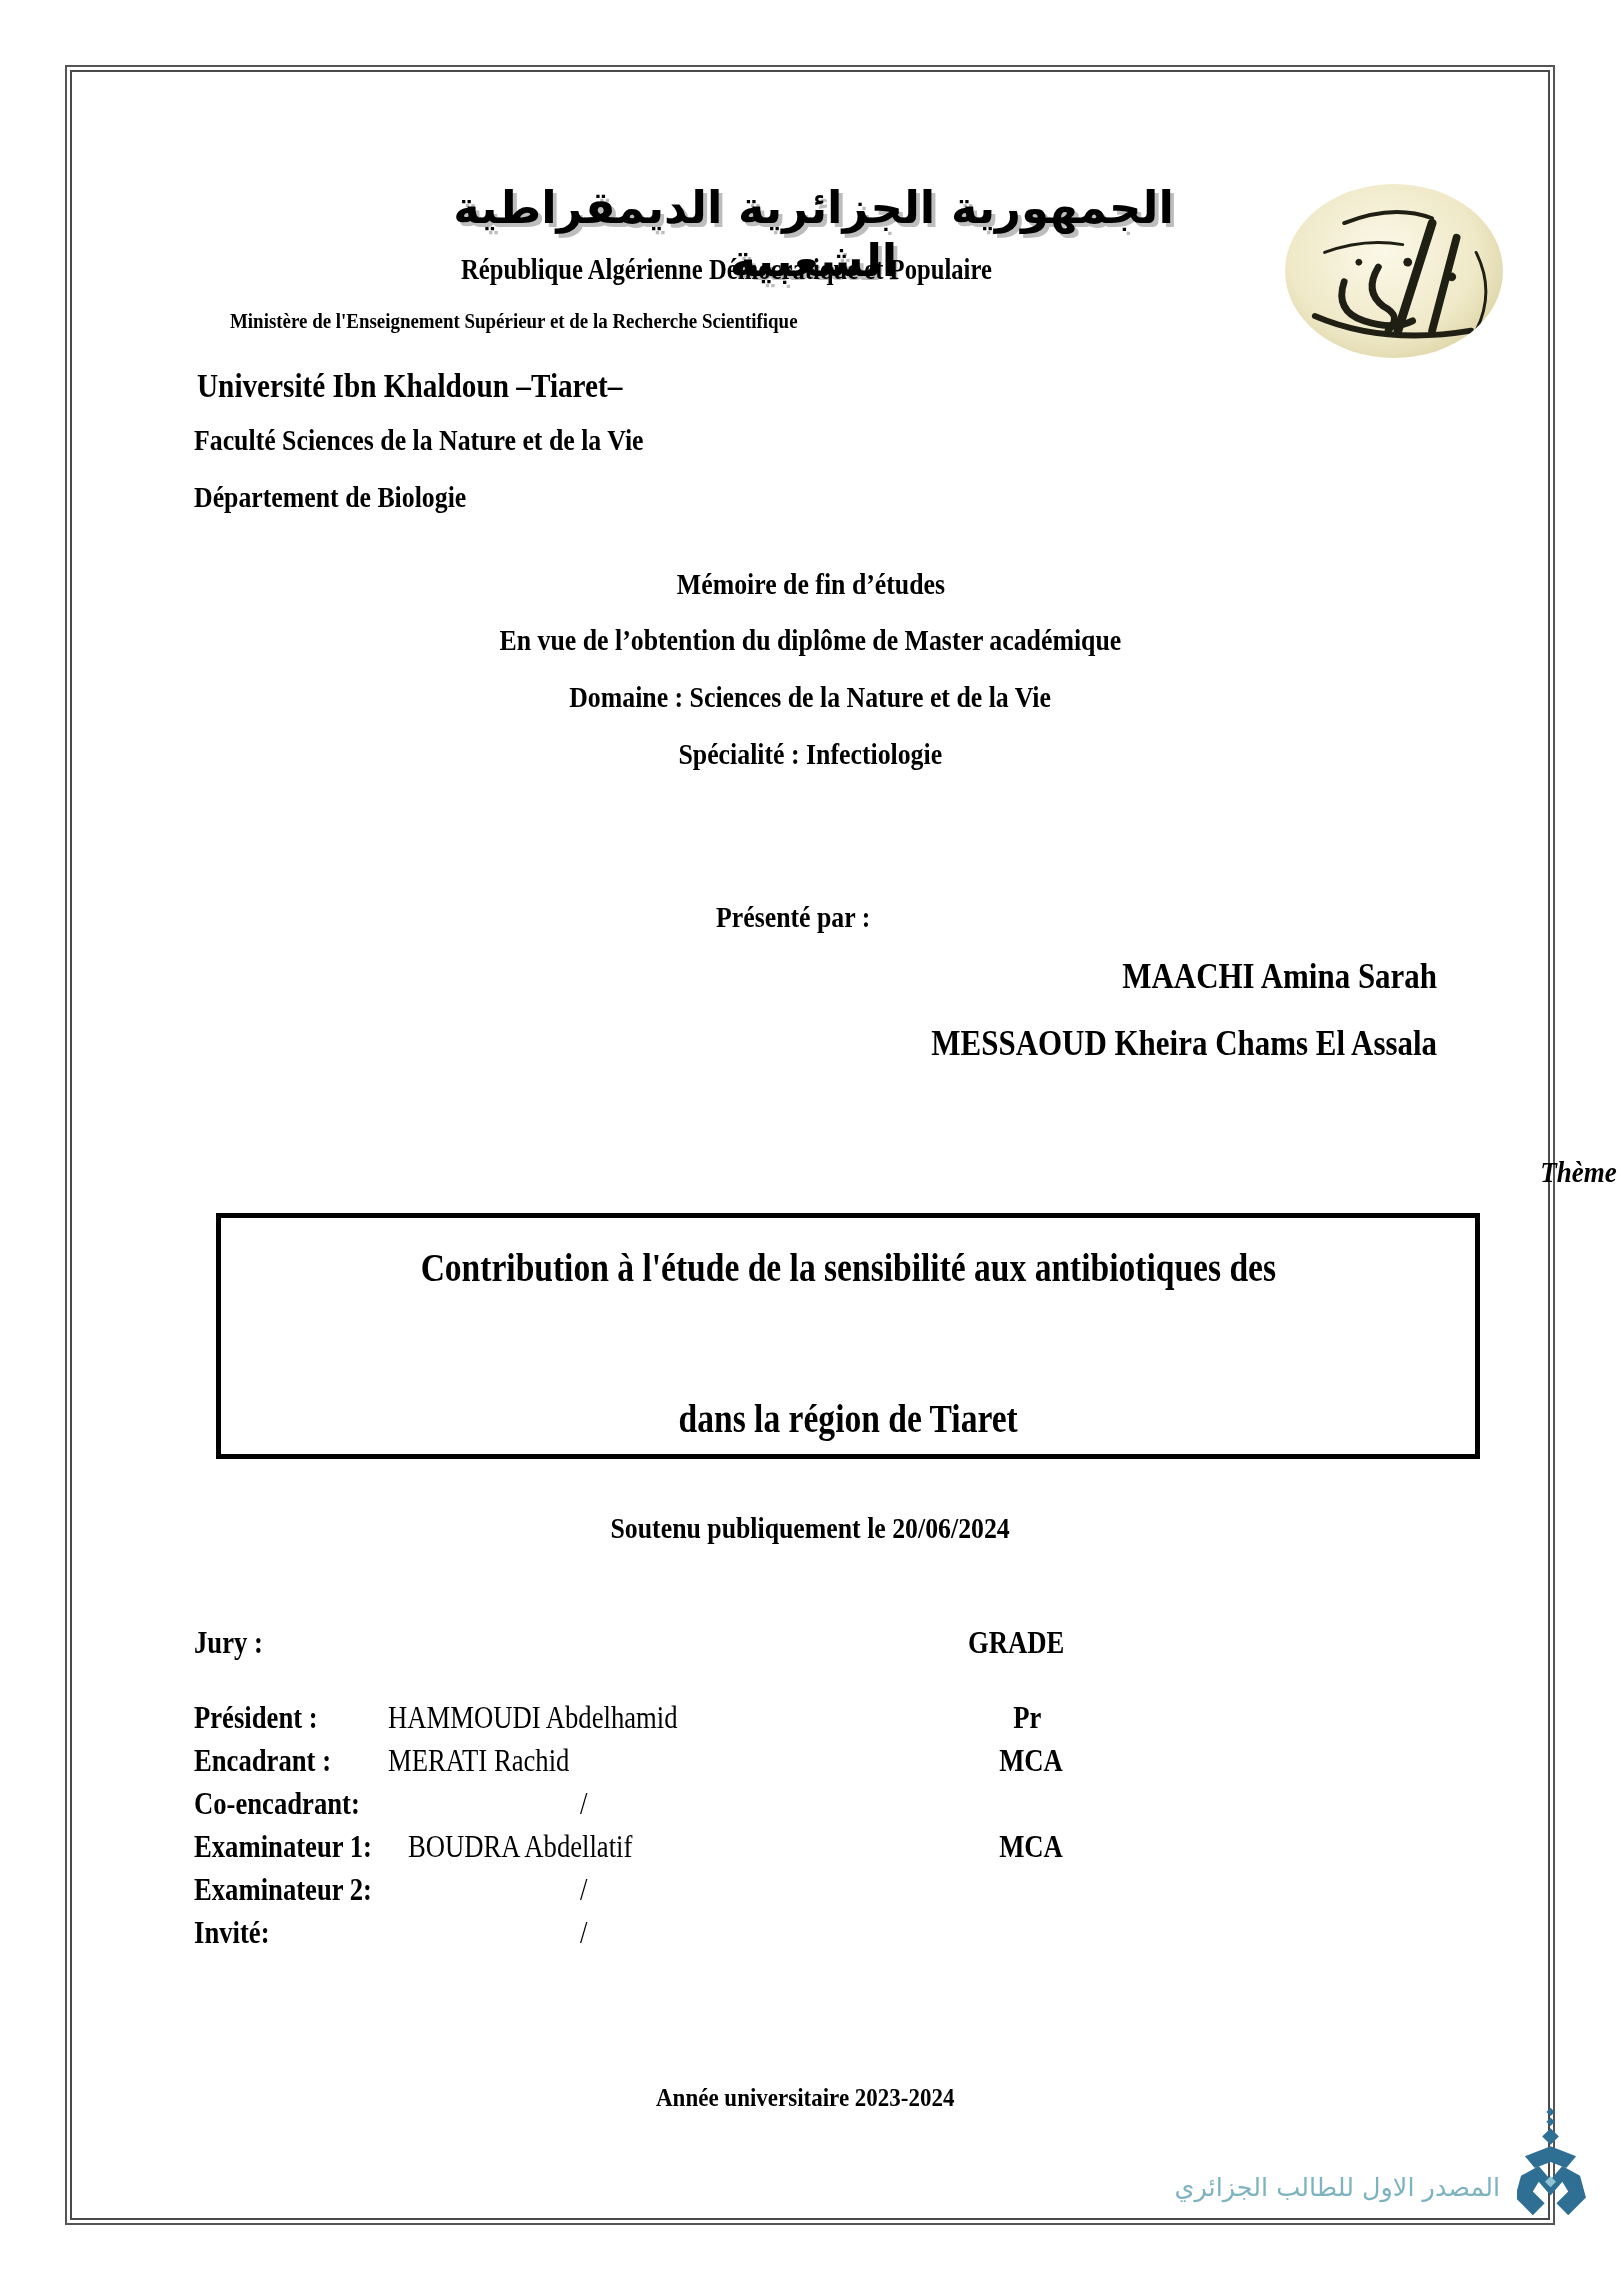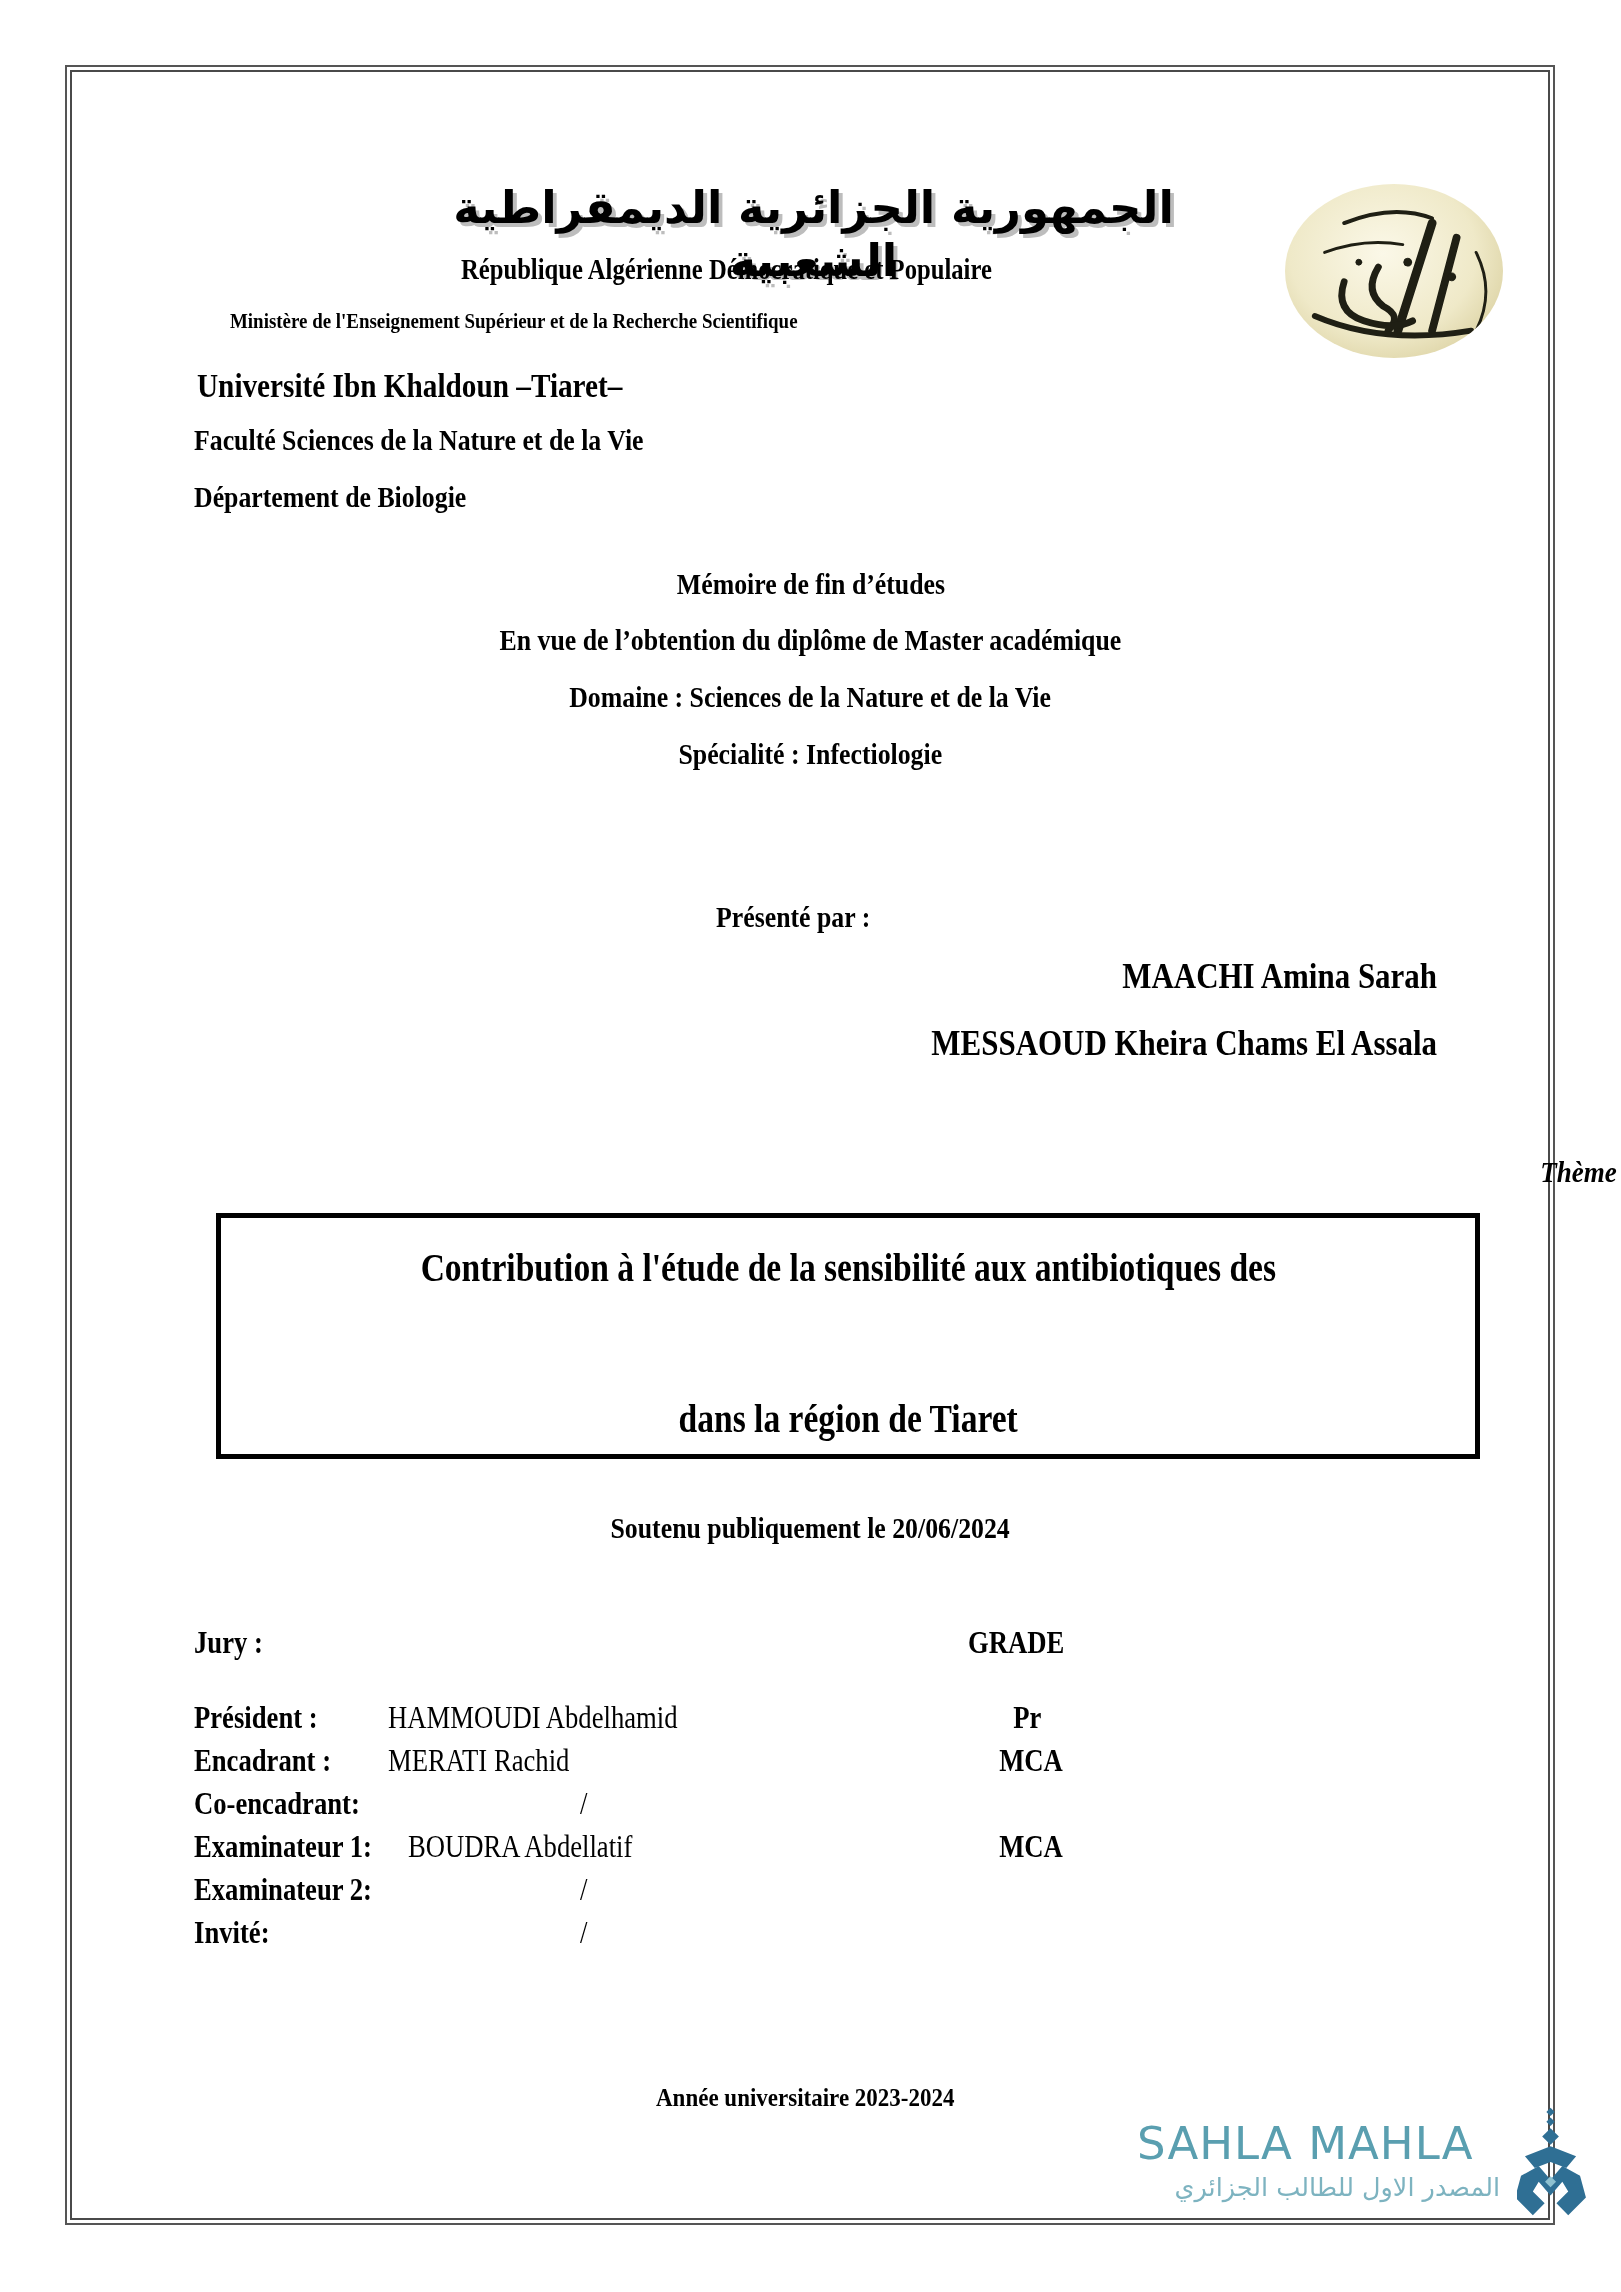--- a/index.html
+++ b/index.html
@@ -153,21 +153,20 @@
   <div class="jury-label" style="left:194px; top:1915px;"><span class="sq" style="transform:scaleX(0.86);">Invité:</span></div>
   <div class="jury-name" style="left:580px; top:1915px;"><span class="sq" style="transform:scaleX(0.86);">/</span></div>
   <div class="jury-grade" style="left:972px; top:1915px;"><span class="sqc" style="transform:scaleX(0.86);"></span></div>
 </div>
 
 <div class="line" style="left:0; width:1611px; text-align:center; top:2084px; font-size:25px;">
   <span class="sqc" style="transform:scaleX(0.92);">Année universitaire 2023-2024</span>
 </div>
 
 <div class="watermark">
-  <div class="wm-text">SAHLA MAHLA</div>
   <div class="wm-arabic">المصدر الاول للطالب الجزائري</div>
   <svg class="wm-icon" viewBox="0 0 72 120">
     <g fill="#2f6f94">
       <rect x="31" y="2" width="6" height="6" transform="rotate(45 34 5)"></rect>
       <rect x="31" y="12" width="6" height="6" transform="rotate(45 34 15)"></rect>
       <rect x="28" y="24" width="12" height="12" transform="rotate(45 34 30)"></rect>
       <path d="M8 50 L34 40 L60 50 L50 62 L34 56 L18 62 Z"></path>
       <path d="M4 70 L22 60 L34 74 L46 60 L64 70 L70 92 L52 110 L40 98 L52 86 L46 76 L34 90 L22 76 L16 86 L28 98 L16 110 L-2 92 Z"></path>
       <rect x="30" y="72" width="8" height="8" fill="#8fc1d0" transform="rotate(45 34 76)"></rect>
     </g>

